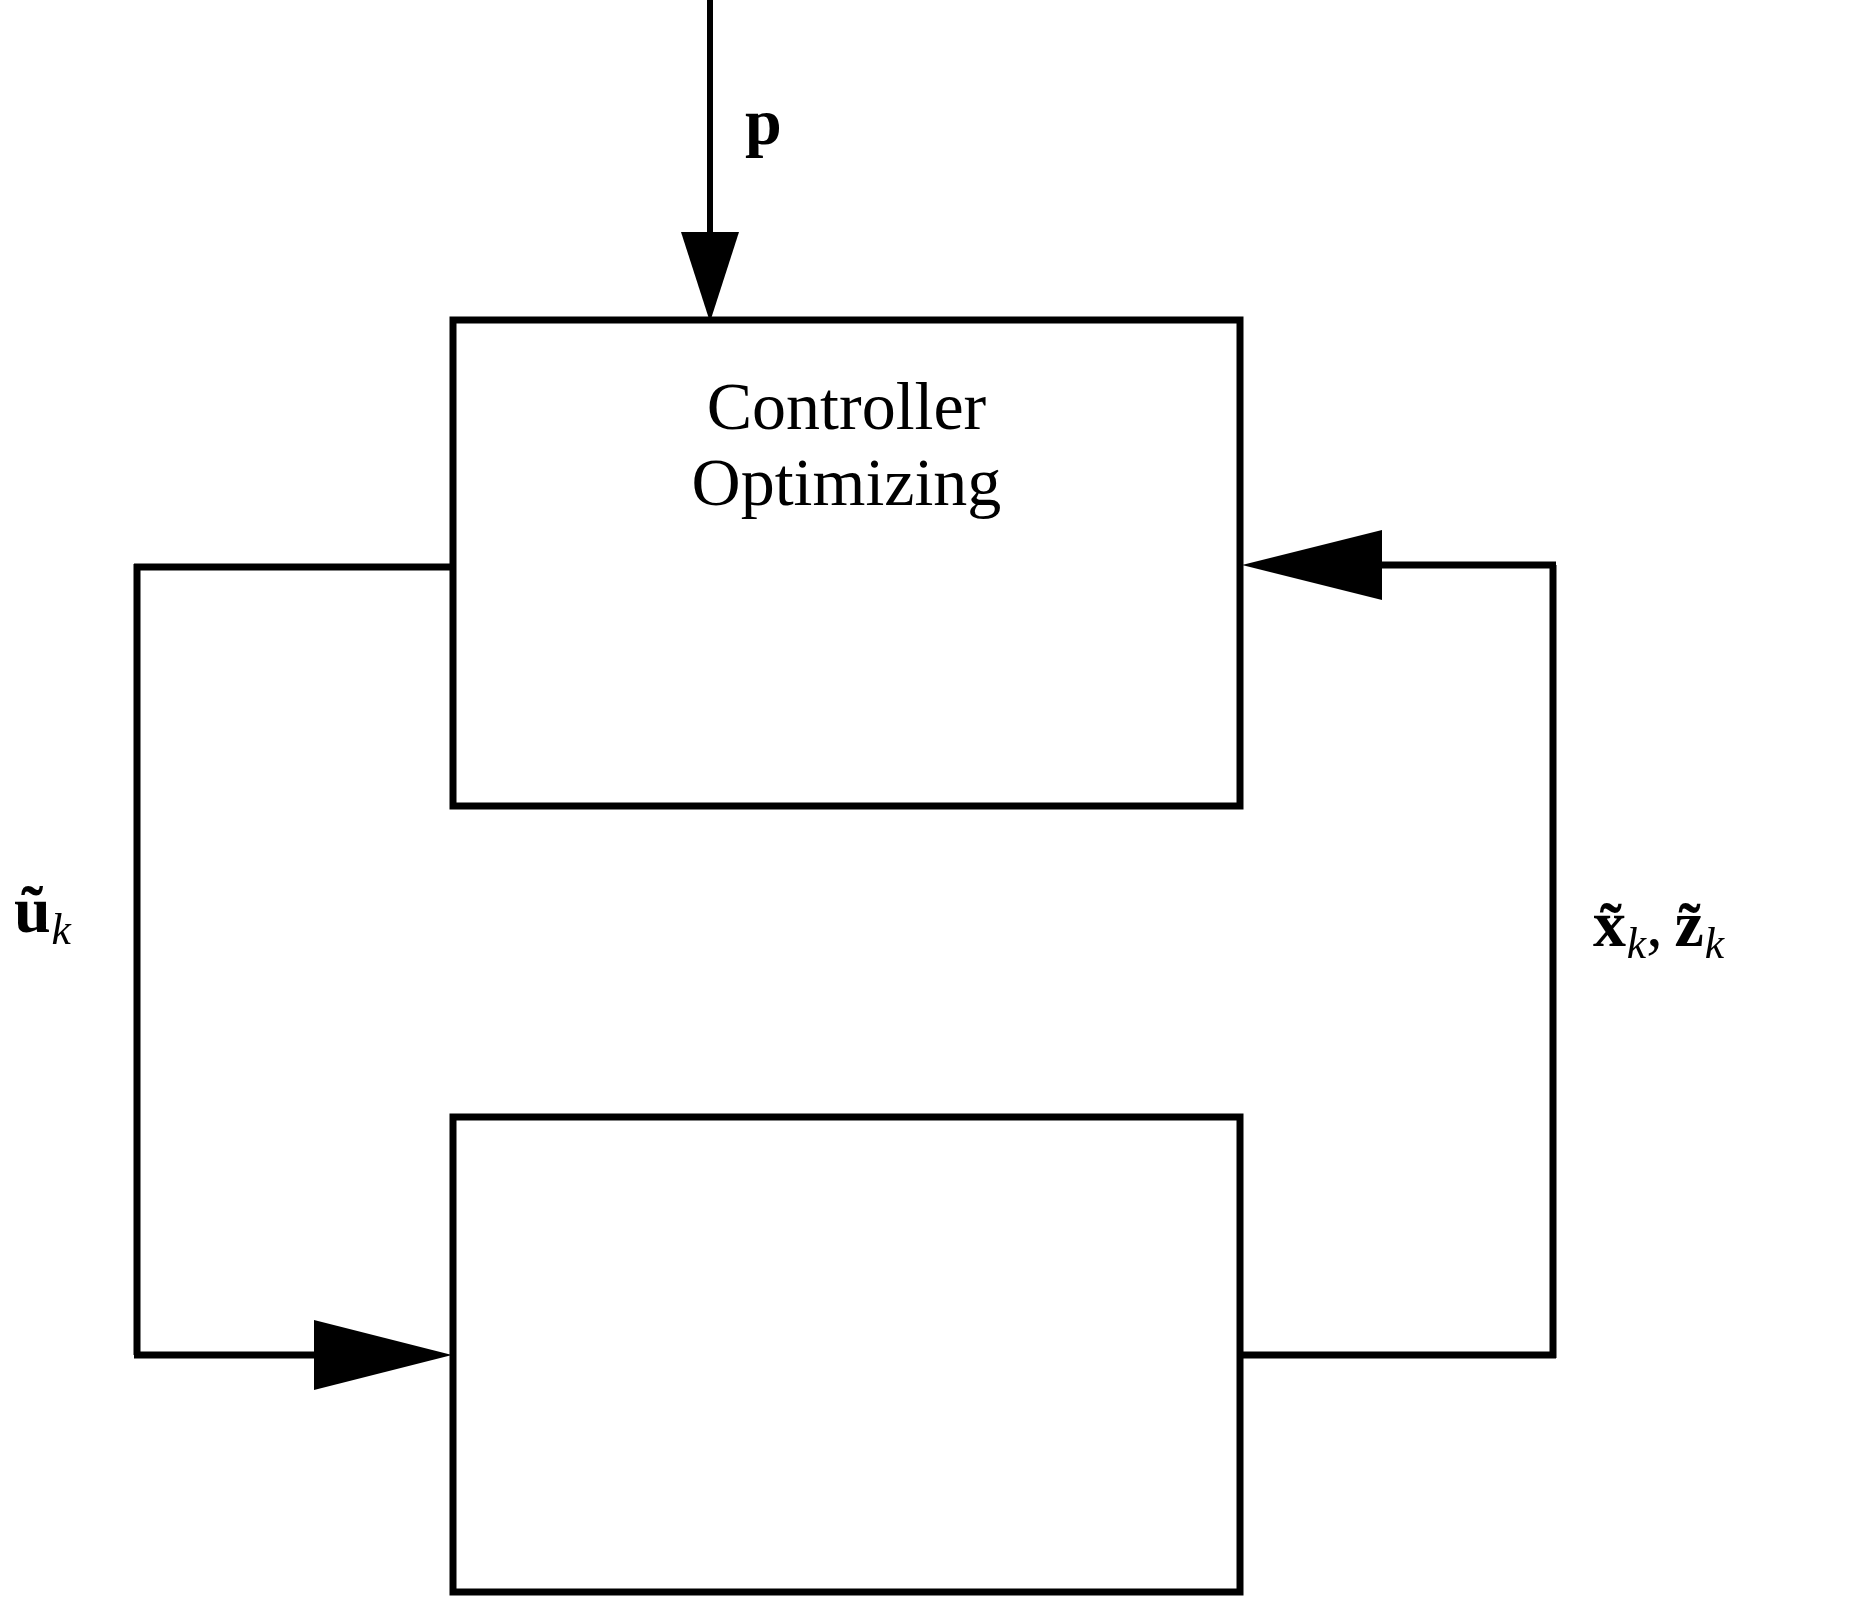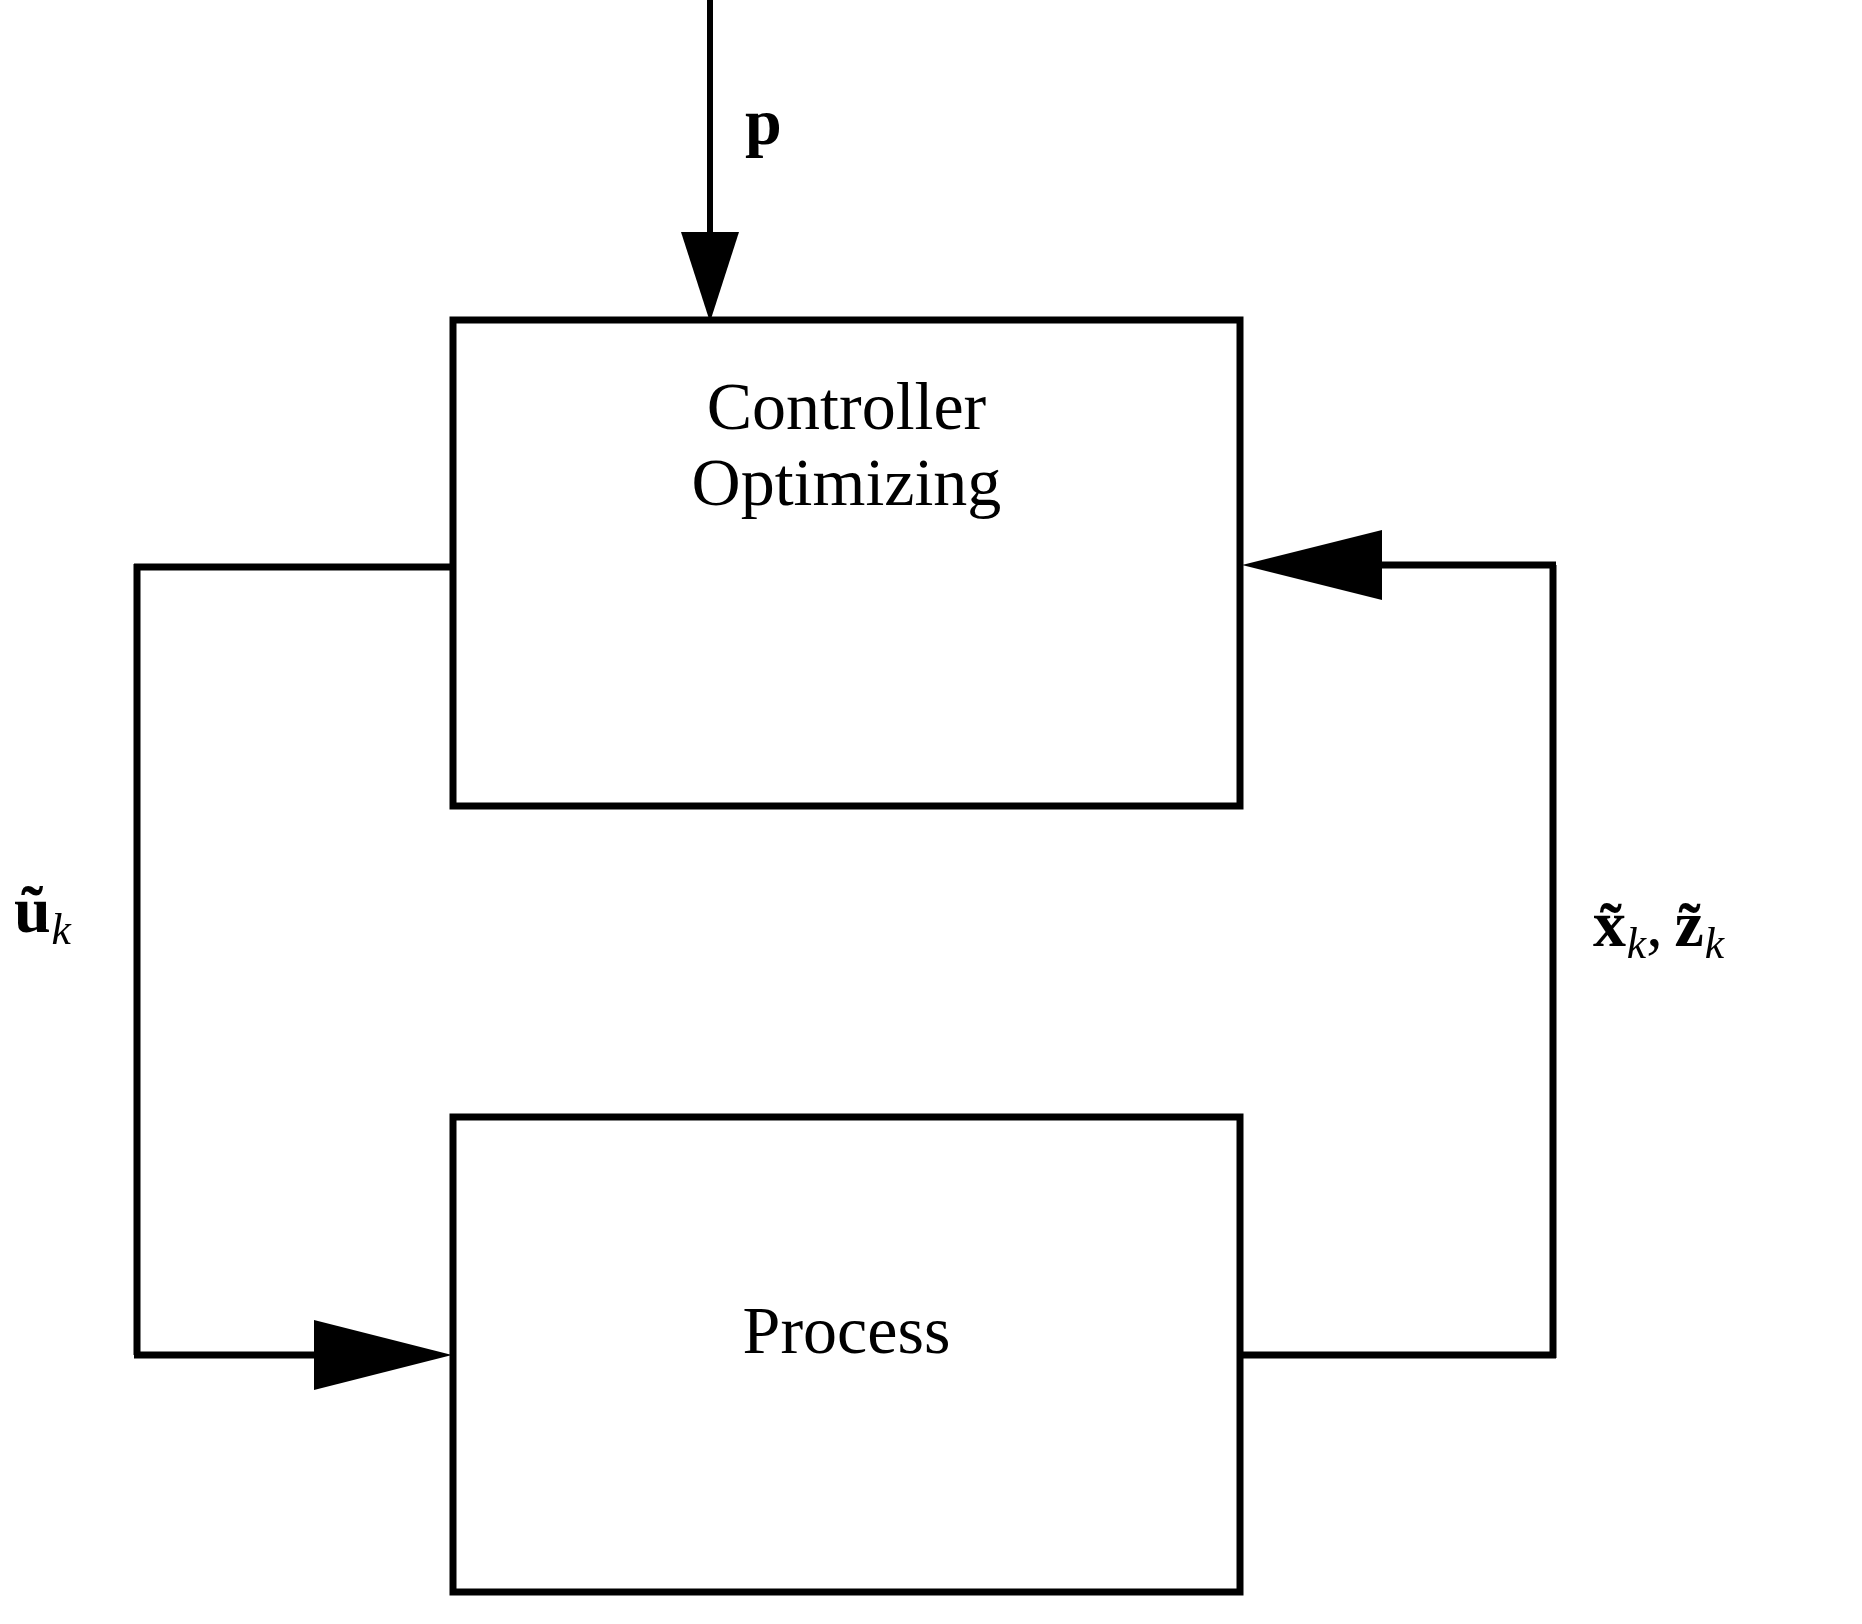--- a/index.html
+++ b/index.html
@@ -104,21 +104,20 @@
     <polygon points="314,1320 314,1390 452,1355" fill="#000000"></polygon>
 
     <line x1="1238" y1="1355" x2="1556" y2="1355" stroke="#000000" stroke-width="7"></line>
     <line x1="1553" y1="1358" x2="1553" y2="565" stroke="#000000" stroke-width="7"></line>
     <line x1="1556" y1="565" x2="1378" y2="565" stroke="#000000" stroke-width="7"></line>
     <polygon points="1382,530 1382,600 1242,565" fill="#000000"></polygon>
   </svg>
 
   <div class="blk-label" id="label-controller"><span>Controller</span><br><span>Optimizing</span></div>
 
-  <div class="blk-label" id="label-process"><span>Process</span></div>
 
   <div class="sig-label" id="label-p"><span class="base">p</span></div>
 
   <div class="sig-label" id="label-u"><span class="base">ũ</span><span class="sub">k</span></div>
 
   <div class="sig-label" id="label-xz"><span class="base">x̃</span><span class="sub">k</span><span class="comma">,</span><span class="base">z̃</span><span class="sub">k</span></div>
 
 </div>
 
 </body></html>

